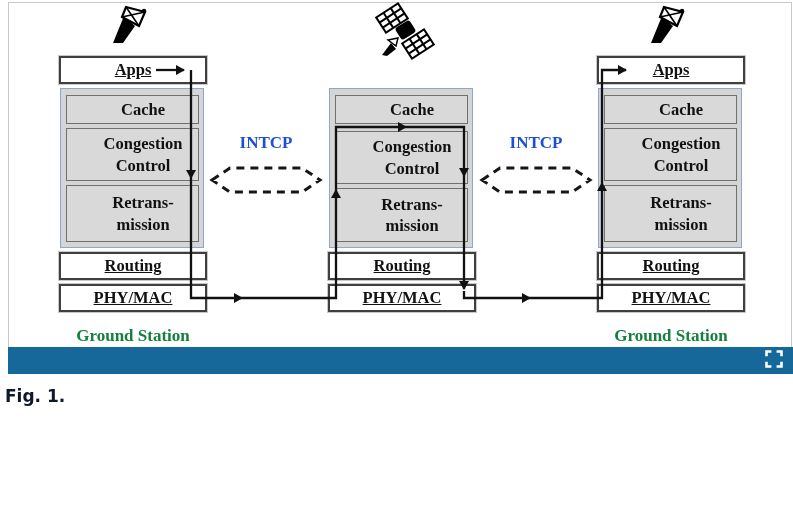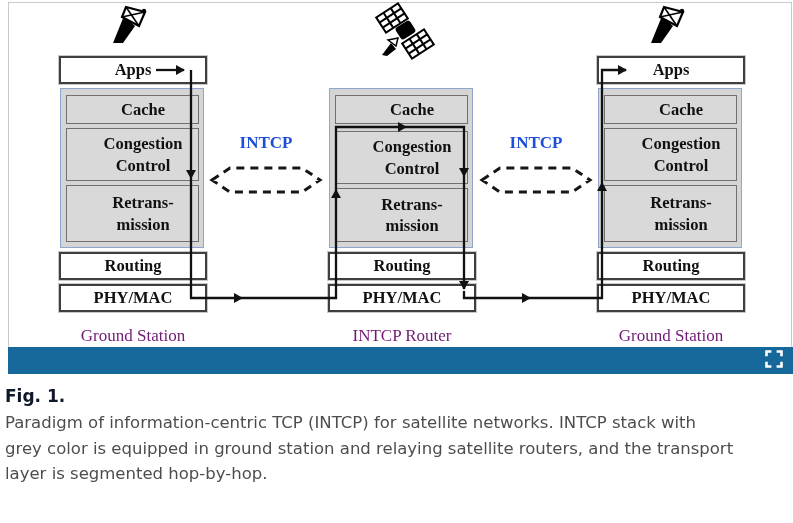--- a/index.html
+++ b/index.html
@@ -8,25 +8,25 @@
           font-family:"Liberation Serif","DejaVu Serif",serif; }
 
   
   .fig-frame { position:absolute; left:8px; top:2px; width:784px; height:345px;
                background:#fff; border:1px solid #c9c9c9; border-bottom:none; }
 
   
   .box { position:absolute; display:flex; align-items:center; justify-content:center;
          text-align:center; font-weight:bold; color:#111; font-size:16.5px; line-height:1.3;
          white-space:pre-line; }
-  .wbox { background:#fff; border:2px solid #3f3f3f; box-shadow:0 0 0 1px #c9c9c9; }
+  .wbox { background:#fff; border:2px solid #3f3f3f; box-shadow:0 0 0 1px #c9c9c9;text-decoration:underline; }
   .gbox { background:#d9d9d9; border:1.6px solid #707070;padding-left:21px; }
   .tcontainer { position:absolute; background:#d5d5d5; border:1.5px solid #8fa6cf; }
 
-  .station-label { position:absolute; text-align:center; font-weight:normal; font-size:17px; color:#701a75; }
+  .station-label { position:absolute; text-align:center; font-weight:bold; font-size:17px; color:#15803d; }
   .intcp-label  { position:absolute; text-align:center; font-weight:bold; font-size:17px; color:#1d4ed8; }
   .icon { position:absolute; }
   .flow-overlay { position:absolute; left:0; top:0; pointer-events:none; }
   .dashed-link { position:absolute; }
 
   
   .fig-toolbar { position:absolute; left:8px; top:347px; width:785px; height:27px;
                  background:#16689a; display:flex; align-items:center; justify-content:flex-end; }
   .expand-btn { background:transparent; border:none; cursor:pointer; padding:0;
                 margin-right:9px; width:20px; height:20px; display:flex; align-items:center; justify-content:center; }
@@ -103,21 +103,20 @@
   <div class="station-label" style="left:39px; top:326px; width:188px;">Ground Station</div>
 
   <div class="tcontainer" style="left:329px; top:88px; width:144px; height:160px;"></div>
   <div class="box gbox" style="left:335px; top:95px; width:133px; height:29px;">Cache</div>
   <div class="box gbox" style="left:335px; top:131px; width:133px; height:53px;">Congestion
 Control</div>
   <div class="box gbox" style="left:335px; top:188px; width:133px; height:54px;">Retrans-
 mission</div>
   <div class="box wbox" style="left:328px; top:252px; width:148px; height:28px;">Routing</div>
   <div class="box wbox" style="left:328px; top:284px; width:148px; height:28px;">PHY/MAC</div>
-  <div class="station-label" style="left:308px; top:326px; width:188px;">INTCP Router</div>
 
   <div class="box wbox" style="left:597px; top:56px; width:148px; height:28px;">Apps</div>
   <div class="tcontainer" style="left:598px; top:88px; width:144px; height:160px;"></div>
   <div class="box gbox" style="left:604px; top:95px; width:133px; height:29px;">Cache</div>
   <div class="box gbox" style="left:604px; top:128px; width:133px; height:53px;">Congestion
 Control</div>
   <div class="box gbox" style="left:604px; top:185px; width:133px; height:57px;">Retrans-
 mission</div>
   <div class="box wbox" style="left:597px; top:252px; width:148px; height:28px;">Routing</div>
   <div class="box wbox" style="left:597px; top:284px; width:148px; height:28px;">PHY/MAC</div>
@@ -165,16 +164,15 @@
           <path d="M11.6,1.5 H16.5 V6.2"></path>
           <path d="M16.5,11.8 V16.5 H11.6"></path>
           <path d="M6.4,16.5 H1.5 V11.8"></path>
         </svg>
       </span>
     </button>
   </div>
 
   <div class="caption">
     <div class="fig-label">Fig. 1.</div>
-    <div class="fig-text">Paradigm of information-centric TCP (INTCP) for satellite networks. INTCP stack with grey color is equipped in ground station and relaying satellite routers, and the transport layer is segmented hop-by-hop.</div>
   </div>
 
 </div>
 
 </body></html>

